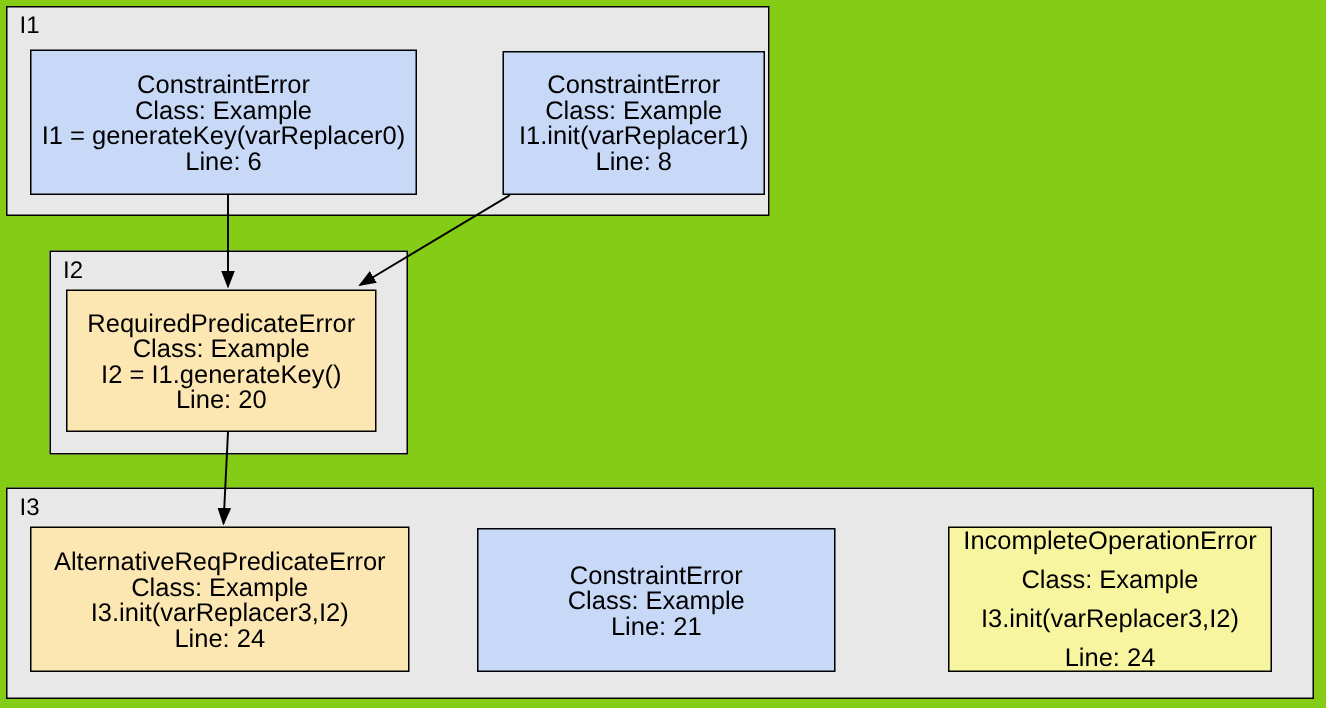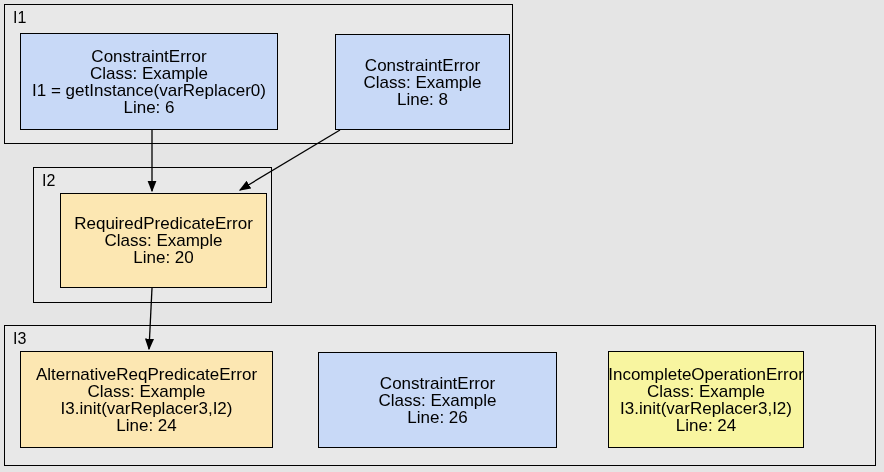--- a/index.html
+++ b/index.html
@@ -1,40 +1,40 @@
 <!DOCTYPE html>
 <html><head>
 <meta charset="utf-8">
 <style>
   html,body { margin:0; padding:0; background:#ffffff; }
   #canvas {
-    position:relative; width:884px; height:472px; background:#e5e5e5;
+    position:relative; width:884px; height:472px; background:#84cc16;
     font-family:"Liberation Sans", "DejaVu Sans", sans-serif; color:#000;
     overflow:hidden;
   }
   .cluster {
     position:absolute; background:#e8e8e8; border:1.3px solid #000; box-sizing:border-box;
   }
   .cluster-label {
     position:absolute; top:4px; left:8px; font-size:16px; color:#000;
   }
   #cluster-i1 { left:4px;  top:4px;   width:509px; height:140px; }
   #cluster-i2 { left:33px; top:167px; width:239px; height:136px; }
   #cluster-i3 { left:4px;  top:325px; width:872px; height:141px; }
   .node {
     position:absolute; border:1.4px solid #000; box-sizing:border-box;
     display:flex; flex-direction:column; justify-content:center; align-items:center;
     text-align:center; font-size:17px; line-height:17px;
   }
   #node-0 { left:20px;  top:33px;  width:258px; height:97px; }
   #node-1 { left:335px; top:34px;  width:175px; height:96px; }
-  #node-2 { left:60px;  top:193px; width:207px; height:95px; }
+  #node-2 { left:44px;  top:193px; width:207px; height:95px; }
   #node-3 { left:20px;  top:351px; width:253px; height:97px; }
   #node-4 { left:318px; top:352px; width:239px; height:96px; }
-  #node-5 { left:608px; top:351px; width:196px; height:97px; }
+  #node-5 { left:632px; top:351px; width:216px; height:97px;justify-content:space-between; }
   #edges-svg {
     position:absolute; left:0; top:0; width:884px; height:472px;
     pointer-events:none;
   }
 </style>
 </head>
 <body>
 
 <div id="canvas">
 
@@ -55,47 +55,49 @@
       </marker>
     </defs>
   <line x1="152" y1="130" x2="152" y2="191" stroke="#000000" stroke-width="1.3" marker-end="url(#arrowhead)"></line>
       <line x1="340" y1="130" x2="240" y2="190" stroke="#000000" stroke-width="1.3" marker-end="url(#arrowhead)"></line>
       <line x1="152" y1="288" x2="149" y2="349" stroke="#000000" stroke-width="1.3" marker-end="url(#arrowhead)"></line>
     </svg>
 
   <div class="node" id="node-0" style="background-color: rgb(200, 217, 247);">
     <div>ConstraintError</div>
     <div>Class: Example</div>
-    <div>I1 = getInstance(varReplacer0)</div>
+    <div>I1 = generateKey(varReplacer0)</div>
     <div>Line: 6</div>
   </div>
 
   <div class="node" id="node-1" style="background-color: rgb(200, 217, 247);">
     <div>ConstraintError</div>
     <div>Class: Example</div>
+    <div>I1.init(varReplacer1)</div>
     <div>Line: 8</div>
   </div>
 
   <div class="node" id="node-2" style="background-color: rgb(252, 231, 178);">
     <div>RequiredPredicateError</div>
     <div>Class: Example</div>
+    <div>I2 = I1.generateKey()</div>
     <div>Line: 20</div>
   </div>
 
   <div class="node" id="node-3" style="background-color: rgb(252, 231, 178);">
     <div>AlternativeReqPredicateError</div>
     <div>Class: Example</div>
     <div>I3.init(varReplacer3,I2)</div>
     <div>Line: 24</div>
   </div>
 
   <div class="node" id="node-4" style="background-color: rgb(200, 217, 247);">
     <div>ConstraintError</div>
     <div>Class: Example</div>
-    <div>Line: 26</div>
+    <div>Line: 21</div>
   </div>
 
   <div class="node" id="node-5" style="background-color: rgb(248, 245, 160);">
     <div>IncompleteOperationError</div>
     <div>Class: Example</div>
     <div>I3.init(varReplacer3,I2)</div>
     <div>Line: 24</div>
   </div>
 
 </div>

